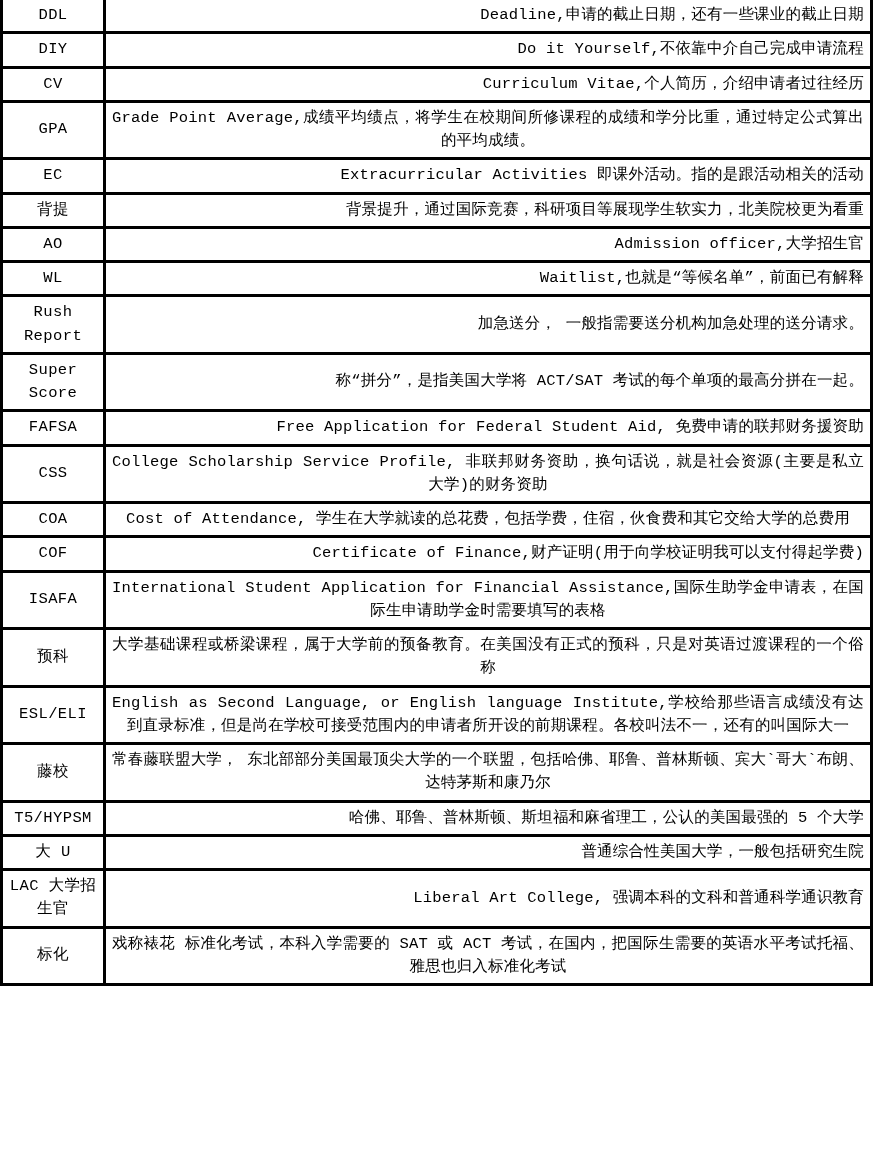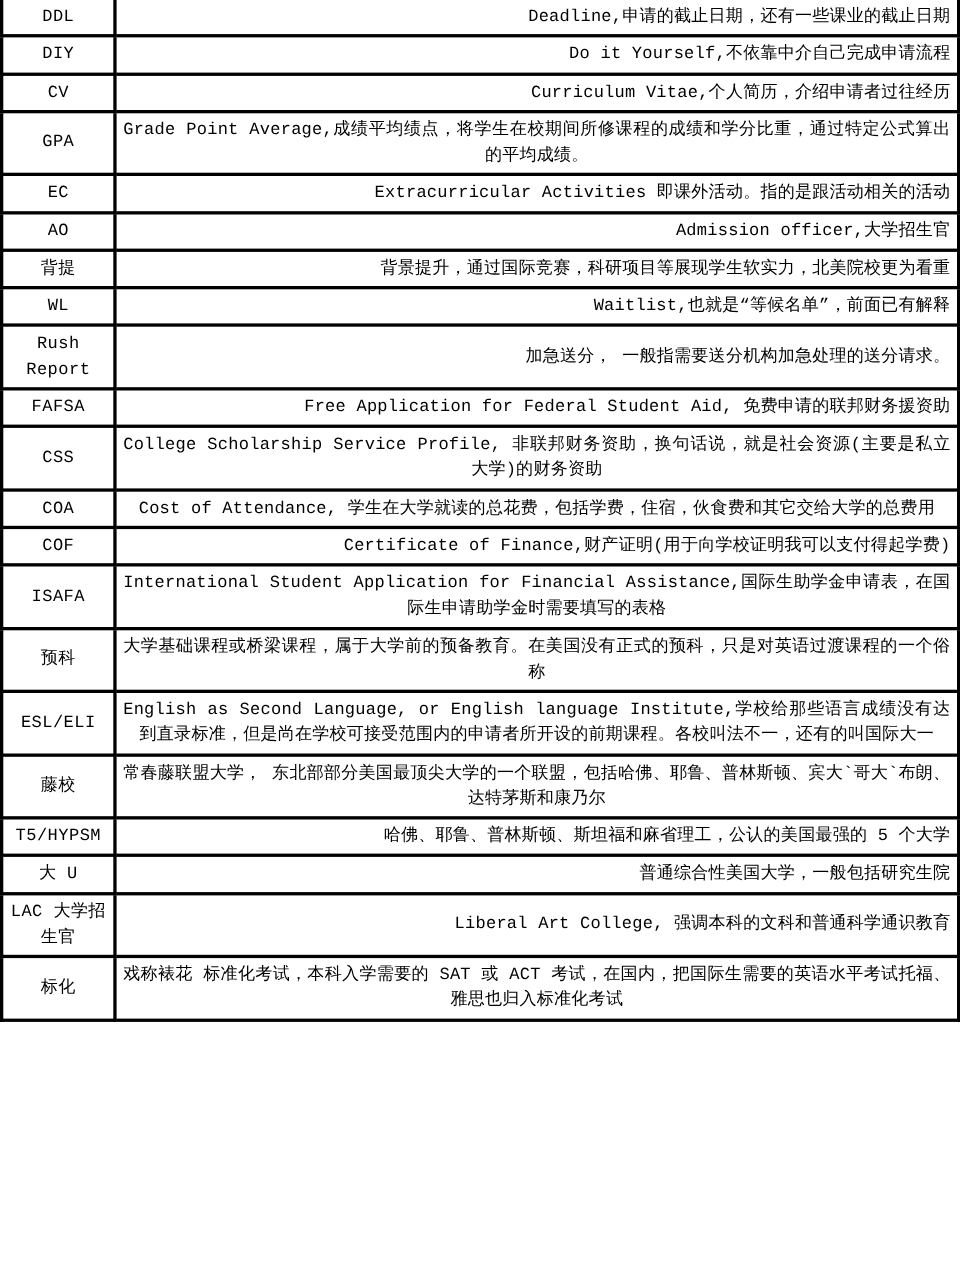--- a/index.html
+++ b/index.html
@@ -68,34 +68,38 @@
     </tr>
     <tr>
       <td class="term-cell">GPA</td>
       <td class="def-cell justified">Grade Point Average,成绩平均绩点，将学生在校期间所修课程的成绩和学分比重，通过特定公式算出的平均成绩。</td>
     </tr>
     <tr>
       <td class="term-cell">EC</td>
       <td class="def-cell">Extracurricular Activities 即课外活动。指的是跟活动相关的活动</td>
     </tr>
     <tr>
+      <td class="term-cell">背提</td>
+      <td class="def-cell">背景提升，通过国际竞赛，科研项目等展现学生软实力，北美院校更为看重</td>
+    </tr>
+    <tr>
       <td class="term-cell">AO</td>
       <td class="def-cell">Admission officer,大学招生官</td>
-    </tr>
-    <tr>
-      <td class="term-cell">背提</td>
-      <td class="def-cell">背景提升，通过国际竞赛，科研项目等展现学生软实力，北美院校更为看重</td>
     </tr>
     <tr>
       <td class="term-cell">WL</td>
       <td class="def-cell">Waitlist,也就是“等候名单”，前面已有解释</td>
     </tr>
     <tr>
       <td class="term-cell">Rush Report</td>
       <td class="def-cell">加急送分， 一般指需要送分机构加急处理的送分请求。</td>
+    </tr>
+    <tr>
+      <td class="term-cell">Super Score</td>
+      <td class="def-cell">称“拼分”，是指美国大学将 ACT/SAT 考试的每个单项的最高分拼在一起。</td>
     </tr>
     <tr>
       <td class="term-cell">FAFSA</td>
       <td class="def-cell">Free Application for Federal Student Aid, 免费申请的联邦财务援资助</td>
     </tr>
     <tr>
       <td class="term-cell">CSS</td>
       <td class="def-cell justified">College Scholarship Service Profile, 非联邦财务资助，换句话说，就是社会资源(主要是私立大学)的财务资助</td>
     </tr>
     <tr>

